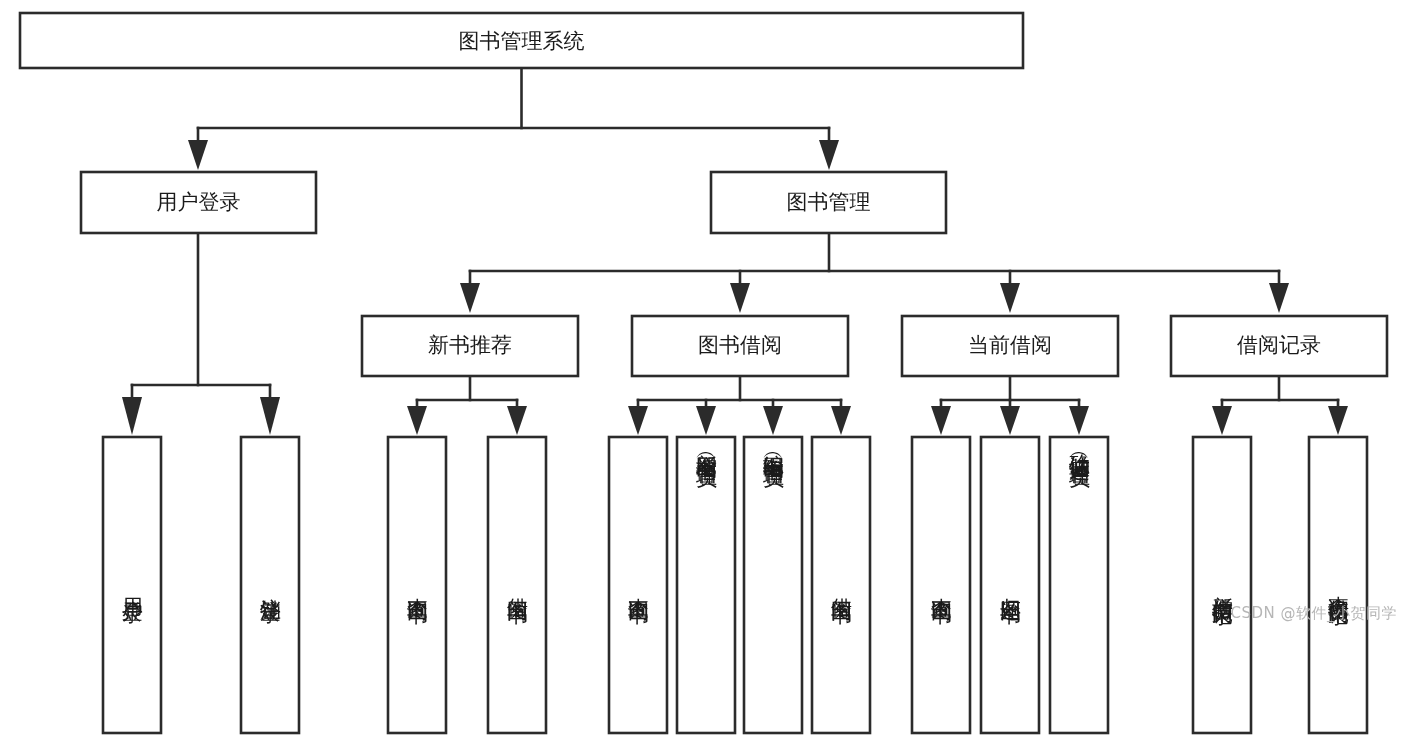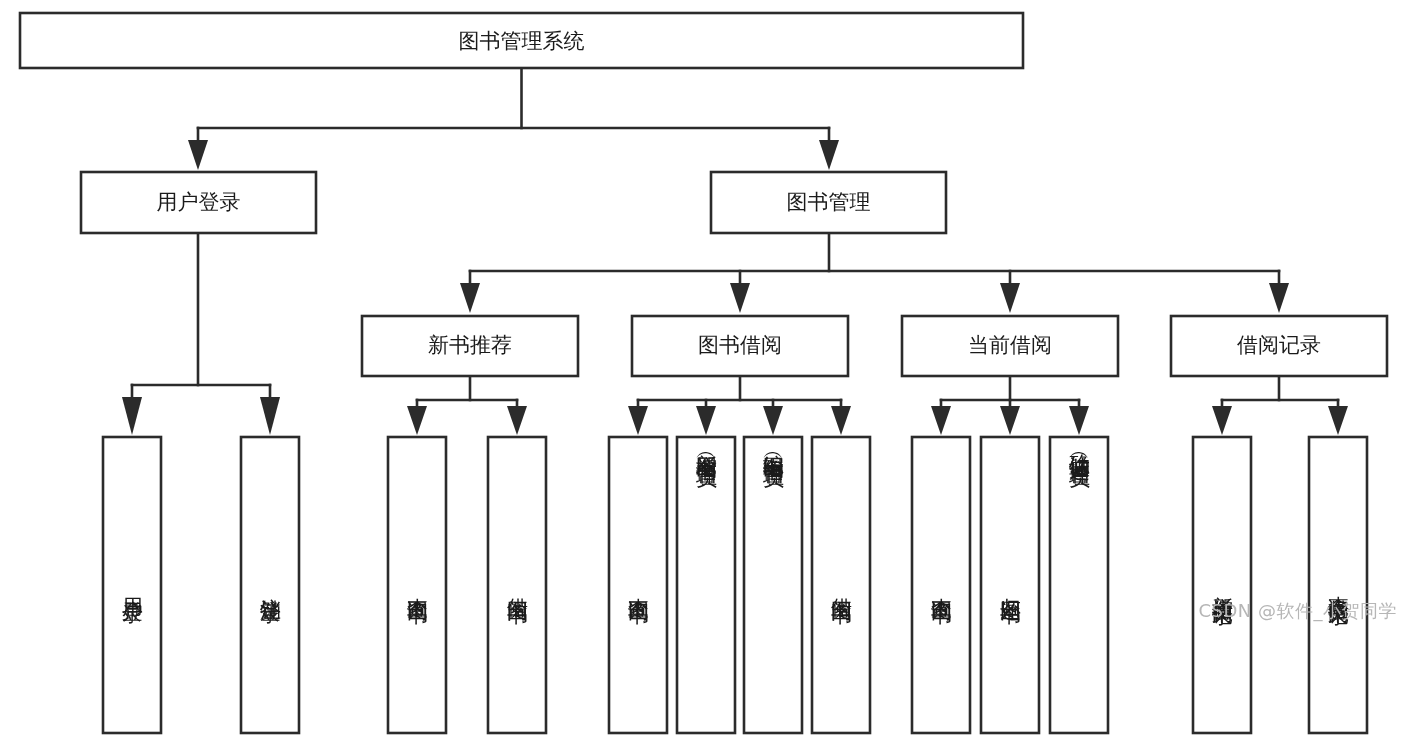--- a/index.html
+++ b/index.html
@@ -63,21 +63,21 @@
     color: #1b1b1b;
     letter-spacing: 2px;
     white-space: nowrap;
     text-align: center;
   }
   .watermark {
     position: absolute;
     right: 8px;
     bottom: 6px;
     font-family: "DejaVu Sans", "Liberation Sans", sans-serif;
-    font-size: 18px;
+    font-size: 15px;
     color: #b6b6b6;
     letter-spacing: 0.5px;
     white-space: nowrap;
   }
 </style>
 </head>
 <body>
 
 <div id="diagram-root">
 

